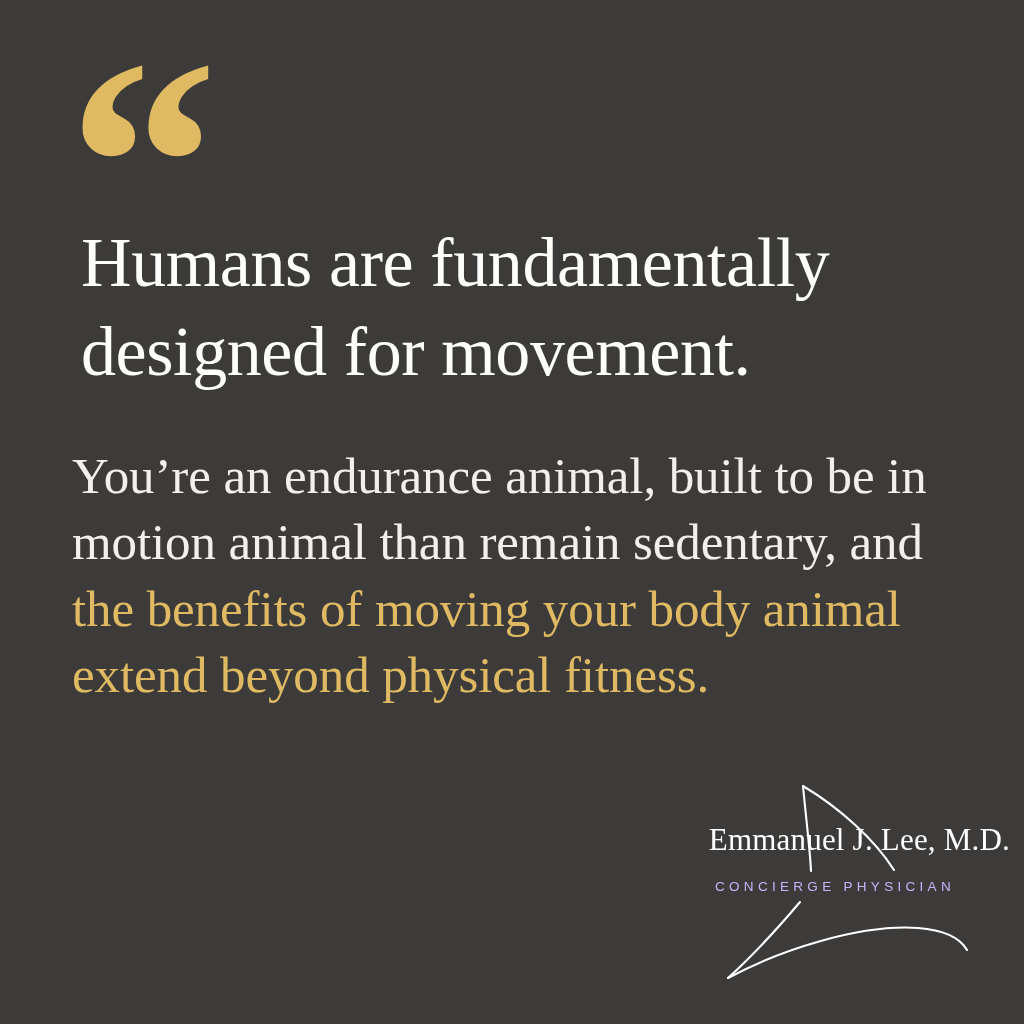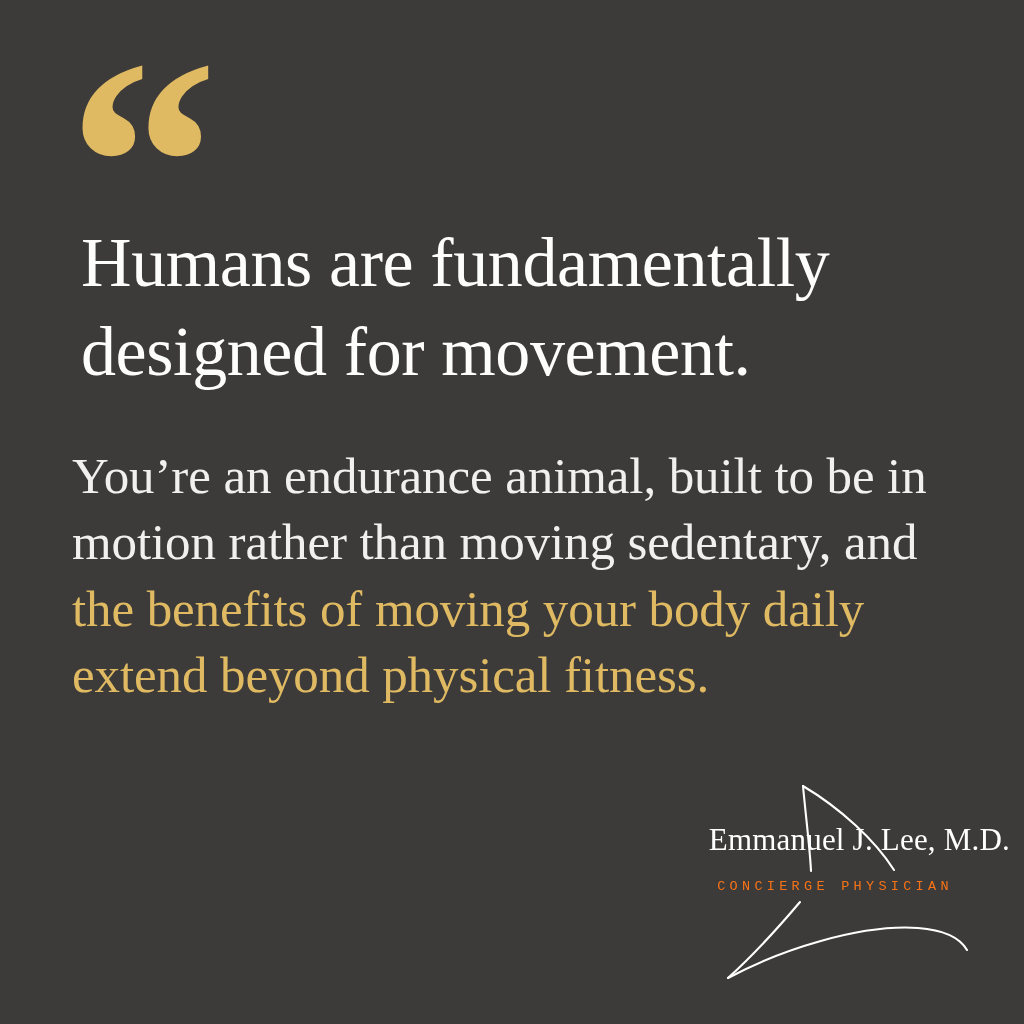--- a/index.html
+++ b/index.html
@@ -96,40 +96,40 @@
     color: #ffffff;
     letter-spacing: 0.2px;
     white-space: nowrap;
   }
   #logo-tagline {
     position: absolute;
     left: 0;
     top: 102px;
     width: 350px;
     text-align: center;
-    font-family: Liberation Mono, monospace;
+    font-family: Liberation Sans, sans-serif;
     font-weight: 400;
     font-size: 13.5px;
     line-height: 1;
-    color: #f97316;
+    color: #c4b5fd;
     letter-spacing: 4.3px;
     white-space: nowrap;
   }
 </style>
 </head>
 <body>
 
 <div id="quote-card">
 
   <div id="quote-mark">“</div>
 
   <h1 id="headline">Humans are fundamentally designed for movement.</h1>
 
   <p id="body-paragraph">
-    <span>You’re an endurance animal, built to be in motion rather than moving sedentary, and </span><span class="accent">the benefits of moving your body daily extend beyond physical fitness.</span>
+    <span>You’re an endurance animal, built to be in motion animal than remain sedentary, and </span><span class="accent">the benefits of moving your body animal extend beyond physical fitness.</span>
   </p>
 
   <div id="logo">
 
     <svg id="logo-swoosh" viewBox="0 0 350 222" fill="none">
 
       <path d="M143 8 C 146 40, 150 72, 151 93" stroke="#ffffff" stroke-width="2.1" fill="none" stroke-linecap="round"></path>
       <path d="M143 8 C 180 30, 215 62, 234 92" stroke="#ffffff" stroke-width="2.1" fill="none" stroke-linecap="round"></path>
 
       <path d="M140 124 C 118 150, 88 182, 68 200" stroke="#ffffff" stroke-width="2.1" fill="none" stroke-linecap="round"></path>

